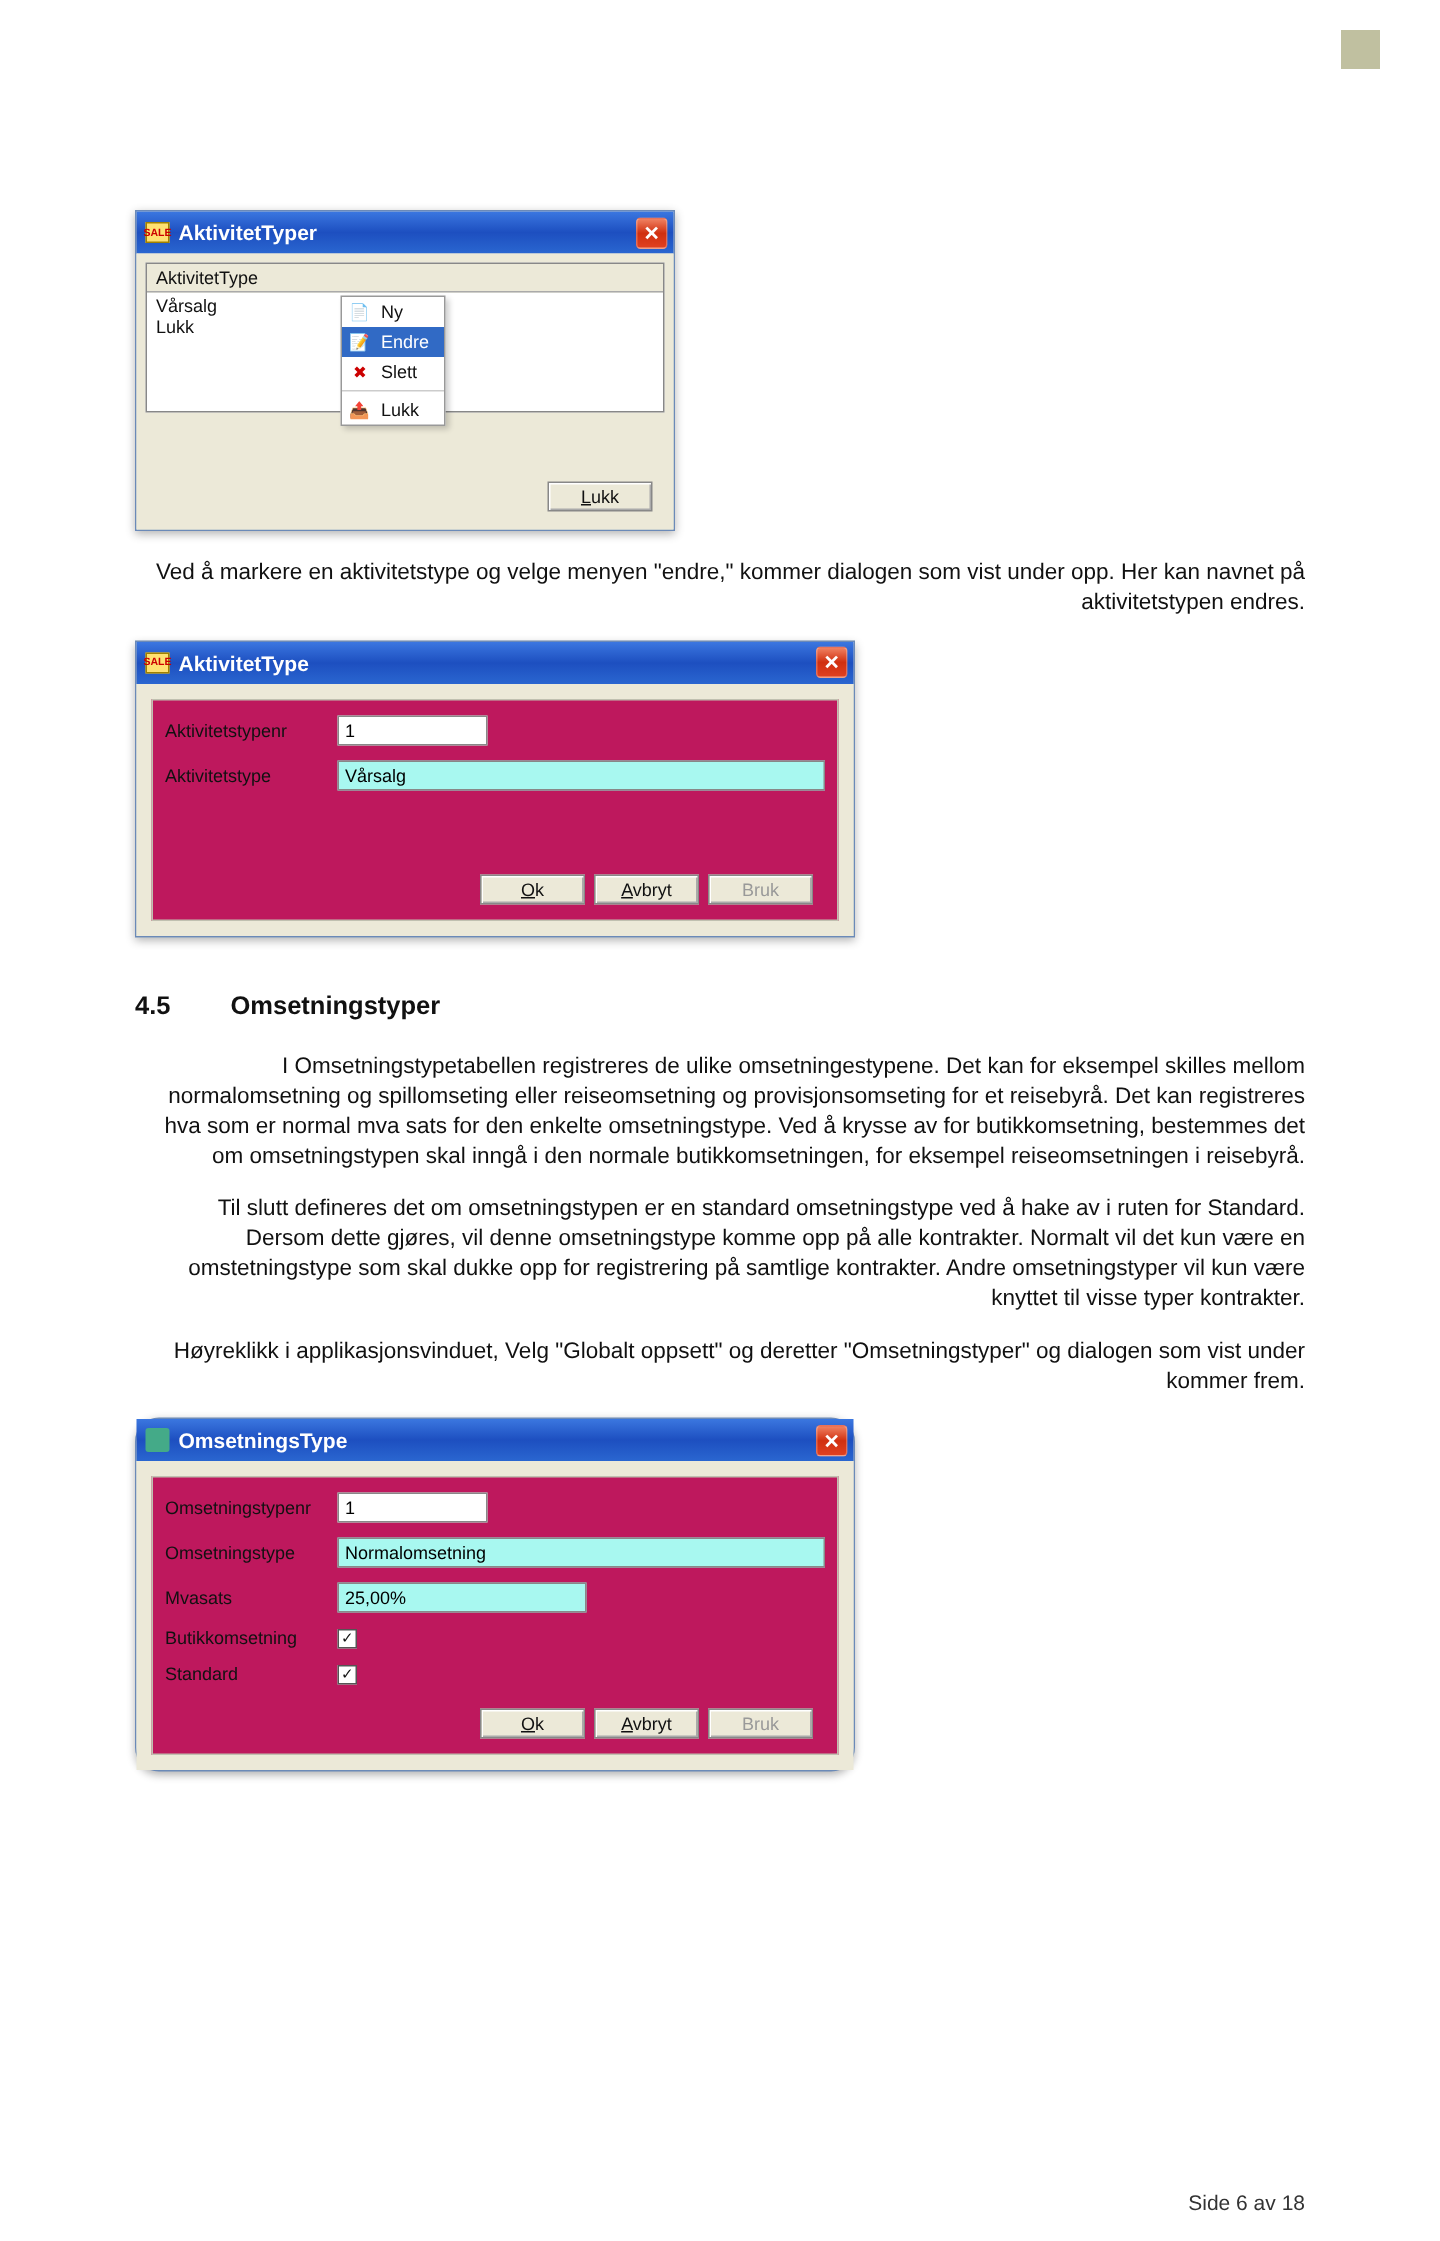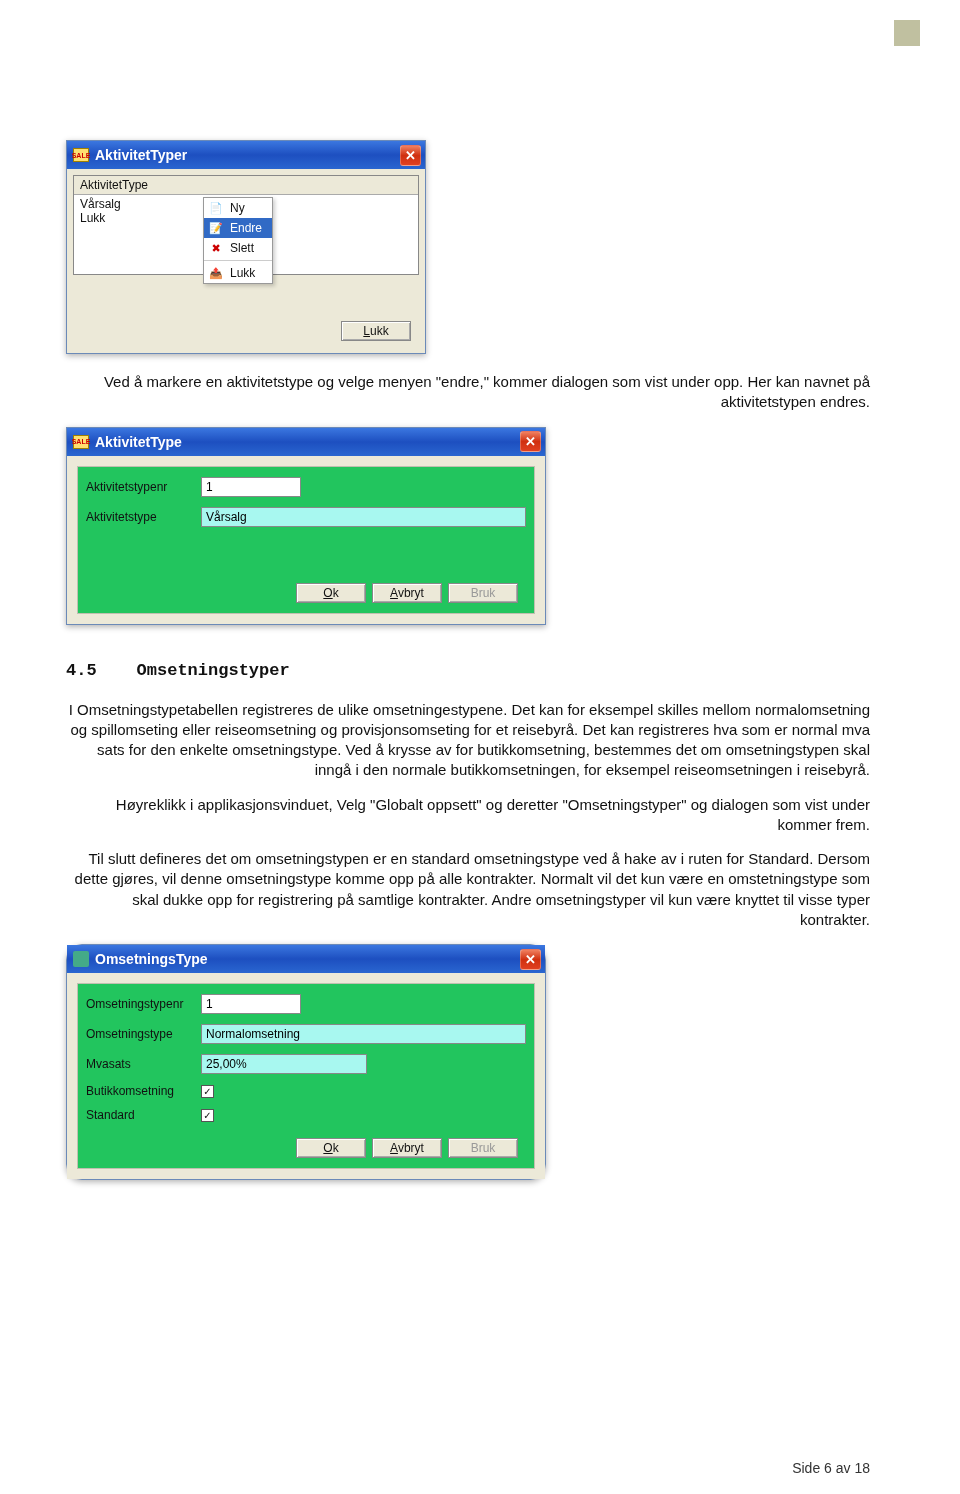--- a/index.html
+++ b/index.html
@@ -1,18 +1,18 @@
 <!DOCTYPE html>
 <html><head>
 <meta charset="utf-8">
 <style>
   * { box-sizing: border-box; margin: 0; padding: 0; }
   body { font-family: "Trebuchet MS", "Segoe UI", sans-serif; font-size: 15px; color: #111; background: #fff; width: 960px; min-height: 1494px; position: relative; }
   .page-marker { position: absolute; top: 20px; right: 40px; width: 26px; height: 26px; background: #c0c0a0; }
-  .content { padding: 0 90px 40px 66px; }
+  .content { padding: 0 90px 40px 90px; }
   .spacer-top { height: 140px; }
   .win { background: #ece9d8; border: 1px solid #6b8ab8; box-shadow: 0 2px 6px rgba(0,0,0,0.3), inset 1px 1px 0 #fff; margin-bottom: 8px; }
   .win.w1 { width: 360px; }
   .win.w2 { width: 480px; }
   .win.w3 { width: 480px; border-radius: 16px; }
   .titlebar { height: 28px; background: linear-gradient(#3b77e0, #1d4fc0 50%, #2a66d0); display: flex; align-items: center; justify-content: space-between; padding: 0 4px 0 6px; color: #fff; font-weight: bold; font-size: 14px; font-family: Tahoma, sans-serif; }
   .title-left { display: flex; align-items: center; gap: 6px; }
   .app-icon { width: 16px; height: 14px; background: #ffe070; border: 1px solid #a08000; display: flex; align-items: center; justify-content: center; font-size: 7px; color: #c00; font-weight: bold; font-family: sans-serif; }
   .close-x { width: 21px; height: 21px; background: linear-gradient(#f08060, #d03010 50%, #e04020); border-radius: 3px; border: 1px solid #fff4; color: #fff; display: flex; align-items: center; justify-content: center; font-weight: bold; font-size: 13px; font-family: sans-serif; cursor: pointer; }
   .win-body { background: #ece9d8; padding: 6px; }
@@ -20,29 +20,29 @@
   .list-header { background: #ece9d8; border-bottom: 1px solid #aaa; padding: 2px 6px; }
   .list-items { padding: 2px 6px; min-height: 60px; }
   .context-menu { position: absolute; left: 136px; top: 28px; background: #fff; border: 1px solid #999; font-family: Tahoma, sans-serif; font-size: 12px; box-shadow: 2px 2px 4px rgba(0,0,0,0.2); }
   .ctx-item { display: flex; align-items: center; gap: 6px; padding: 2px 10px 2px 4px; cursor: pointer; }
   .ctx-item.highlight { background: #316ac5; color: #fff; }
   .ctx-sep { border-top: 1px solid #ccc; margin: 2px 0; }
   .ctx-icon { width: 16px; height: 16px; display: flex; align-items: center; justify-content: center; font-size: 11px; }
   .btn { background: #ece9d8; border: 1px solid #888; box-shadow: inset 1px 1px 0 #fff, inset -1px -1px 0 #aaa; padding: 2px 0; font-family: Tahoma, sans-serif; font-size: 12px; width: 70px; text-align: center; cursor: pointer; }
   .btn.disabled { color: #999; cursor: default; }
   .btn-row { display: flex; justify-content: flex-end; gap: 6px; padding: 6px 8px 6px 0; }
-  .form-outer { border: 1px solid #c0c0b0; margin: 4px; padding: 10px 8px 4px 8px; background: #22c55e; }
+  .form-outer { border: 1px solid #c0c0b0; margin: 4px; padding: 10px 8px 4px 8px; background: #be185d; }
   .form-row { display: flex; align-items: center; margin-bottom: 10px; font-family: Tahoma, sans-serif; font-size: 12px; }
   .form-label { width: 115px; }
   .form-input { flex: 1; height: 20px; padding: 2px 4px; font-family: Tahoma, sans-serif; font-size: 12px; border: 1px solid #888; background: #fff; }
   .form-input.teal { background: #a8f8f0; }
   .chk { width: 13px; height: 13px; border: 1px solid #555; background: #fff; display: flex; align-items: center; justify-content: center; font-size: 10px; }
   .para { margin: 18px 0 0 0; line-height: 1.35; text-align: right; }
   .para.tight { margin-top: 14px; }
-  .section-num { font-weight: bold; font-size: 17px; margin: 36px 0 20px 0; font-family: Liberation Mono, monospace; }
+  .section-num { font-weight: bold; font-size: 17px; margin: 36px 0 20px 0; }
   .section-num .label { margin-left: 40px; }
   .u { text-decoration: underline; }
   .footer { position: absolute; bottom: 18px; right: 90px; font-size: 14px; color: #333; }
   .rel { position: relative; }
 </style>
 </head>
 <body>
 
 <div class="page-marker"></div>
 
@@ -119,22 +119,22 @@
         </div>
       </div>
     </div>
   </div>
 
   <div class="section-num">
     <span>4.5</span><span class="label">Omsetningstyper</span>
   </div>
 
   <p class="para tight">I Omsetningstypetabellen registreres de ulike omsetningestypene. Det kan for eksempel skilles mellom normalomsetning og spillomseting eller reiseomsetning og provisjonsomseting for et reisebyrå. Det kan registreres hva som er normal mva sats for den enkelte omsetningstype. Ved å krysse av for butikkomsetning, bestemmes det om omsetningstypen skal inngå i den normale butikkomsetningen, for eksempel reiseomsetningen i reisebyrå.</p>
+  <p class="para tight">Til slutt defineres det om omsetningstypen er en standard omsetningstype ved å hake av i ruten for Standard. Dersom dette gjøres, vil denne omsetningstype komme opp på alle kontrakter. Normalt vil det kun være en omstetningstype som skal dukke opp for registrering på samtlige kontrakter. Andre omsetningstyper vil kun være knyttet til visse typer kontrakter.</p>
   <p class="para tight">Høyreklikk i applikasjonsvinduet, Velg "Globalt oppsett" og deretter "Omsetningstyper" og dialogen som vist under kommer frem.</p>
-  <p class="para tight">Til slutt defineres det om omsetningstypen er en standard omsetningstype ved å hake av i ruten for Standard. Dersom dette gjøres, vil denne omsetningstype komme opp på alle kontrakter. Normalt vil det kun være en omstetningstype som skal dukke opp for registrering på samtlige kontrakter. Andre omsetningstyper vil kun være knyttet til visse typer kontrakter.</p>
 
   <div class="win w3" style="margin-top:14px;">
     <div class="titlebar">
       <div class="title-left">
         <span style="width:16px;height:16px;background:#4a8;border-radius:2px;display:inline-block;"></span>
         <span>OmsetningsType</span>
       </div>
       <div class="close-x">✕</div>
     </div>
     <div class="win-body">

